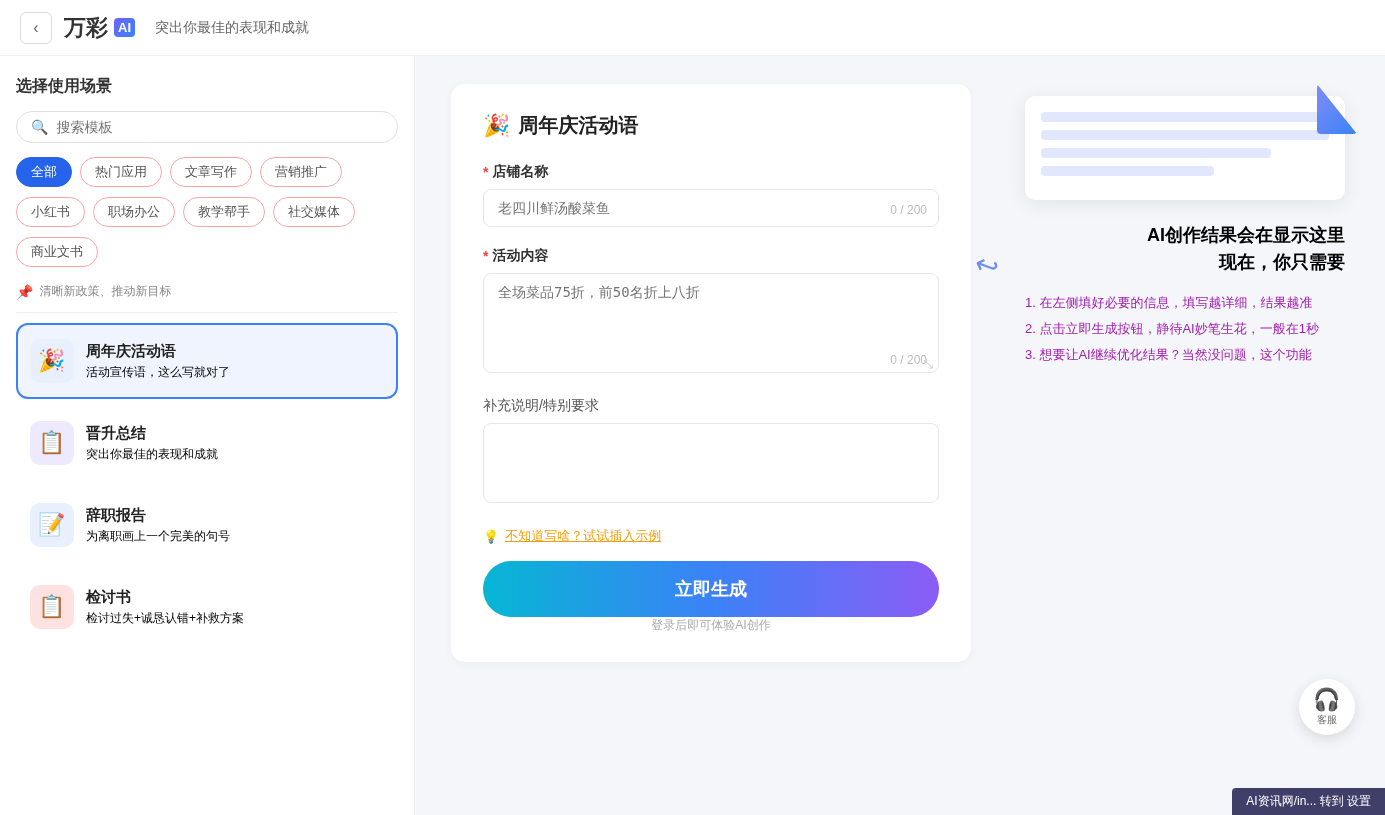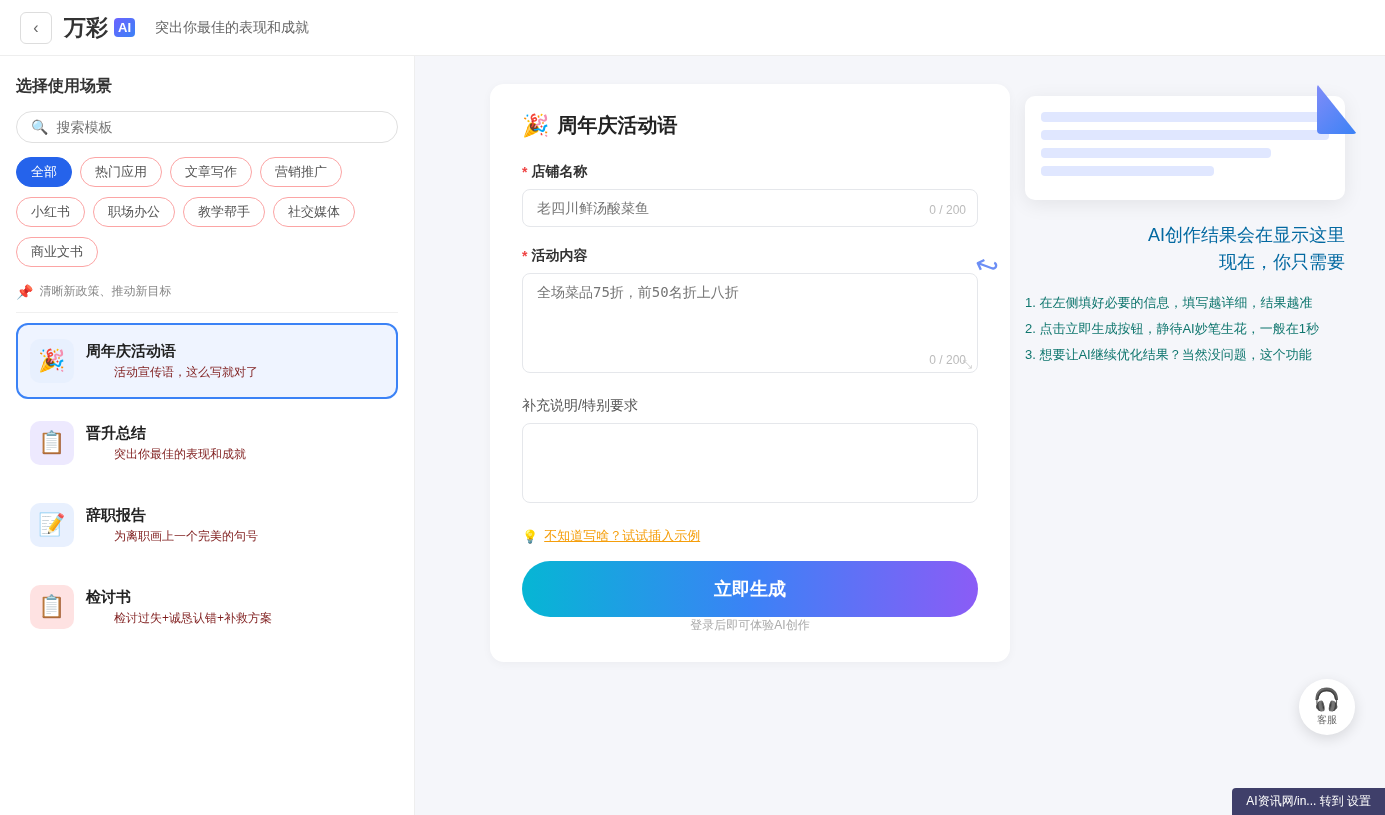--- a/index.html
+++ b/index.html
@@ -19,21 +19,21 @@
     .logo-area { display: flex; align-items: center; gap: 6px; }
     .logo-text { font-size: 22px; font-weight: 700; color: #333; }
     .logo-ai {
       background: linear-gradient(135deg, #6c63ff, #3b82f6);
       color: white; font-size: 13px; font-weight: 700;
       padding: 2px 4px; border-radius: 4px;
     }
     .header-subtitle { font-size: 14px; color: #666; margin-left: 8px; }
 
     
-    .main-layout { display: flex; height: calc(815px - 56px); gap: 39px; }
+    .main-layout { display: flex; height: calc(815px - 56px); }
 
     
     .sidebar {
       width: 415px; background: #fff; border-right: 1px solid #eee;
       padding: 20px 16px; overflow-y: auto; flex-shrink: 0;
     }
     .sidebar-title { font-size: 16px; font-weight: 600; color: #333; margin-bottom: 14px; }
     .search-box {
       display: flex; align-items: center; gap: 8px;
       border: 1px solid #e0e0e0; border-radius: 20px;
@@ -72,21 +72,21 @@
     .item-icon {
       width: 44px; height: 44px; border-radius: 10px;
       display: flex; align-items: center; justify-content: center;
       font-size: 22px; flex-shrink: 0;
     }
     .item-icon.blue { background: #e8f0fe; }
     .item-icon.purple { background: #ede9fe; }
     .item-icon.red { background: #fee2e2; }
     .item-info { flex: 1; }
     .item-name { font-size: 15px; font-weight: 600; color: #222; margin-bottom: 3px; }
-    .item-desc { font-size: 12px; color: #7f1d1d; margin-left: 28px; }
+    .item-desc { font-size: 12px; color: #000000; }
 
     
     .content-area {
       flex: 1; padding: 28px 36px; overflow-y: auto; background: #f5f6fa;
       position: relative;
     }
 
     
     .form-card {
       background: #fff; border-radius: 14px; padding: 28px 32px;
@@ -164,29 +164,29 @@
     .illus-line.med { width: 80%; }
     .illus-line.long { width: 100%; }
     .illus-corner {
       position: absolute; top: -12px; right: -12px;
       width: 40px; height: 50px;
       background: linear-gradient(135deg, #818cf8, #3b82f6);
       clip-path: polygon(0 0, 100% 100%, 0 100%);
       border-radius: 4px;
     }
     .ai-caption {
-      margin-top: 22px; font-size: 18px; font-weight: 400; color: #0369a1; text-align: right;
+      margin-top: 22px; font-size: 18px; font-weight: 700; color: #000000; text-align: right;
       line-height: 1.5;
     }
     .ai-arrow {
       position: absolute; left: -50px; top: 50%;
       font-size: 28px; color: #6c8ef5; transform: rotate(20deg);
     }
 
-    .steps-list { margin-top: 14px; font-size: 13px; color: #0f766e; line-height: 2; }
+    .steps-list { margin-top: 14px; font-size: 13px; color: #a21caf; line-height: 2; }
 
     
     .cs-btn {
       position: fixed; right: 30px; bottom: 80px;
       background: #fff; border-radius: 50%; width: 56px; height: 56px;
       box-shadow: 0 4px 14px rgba(0,0,0,0.12);
       display: flex; flex-direction: column; align-items: center; justify-content: center;
       cursor: pointer; font-size: 10px; color: #666;
     }
     .cs-icon { font-size: 22px; color: #3b82f6; }

